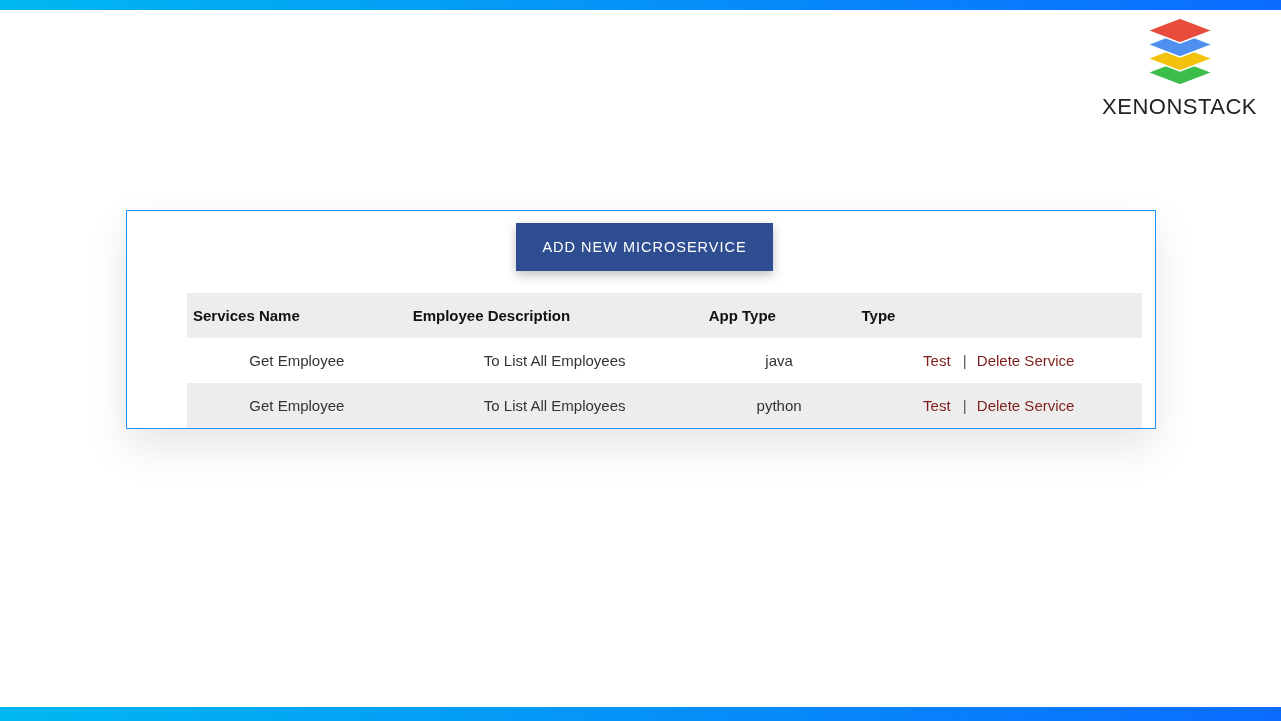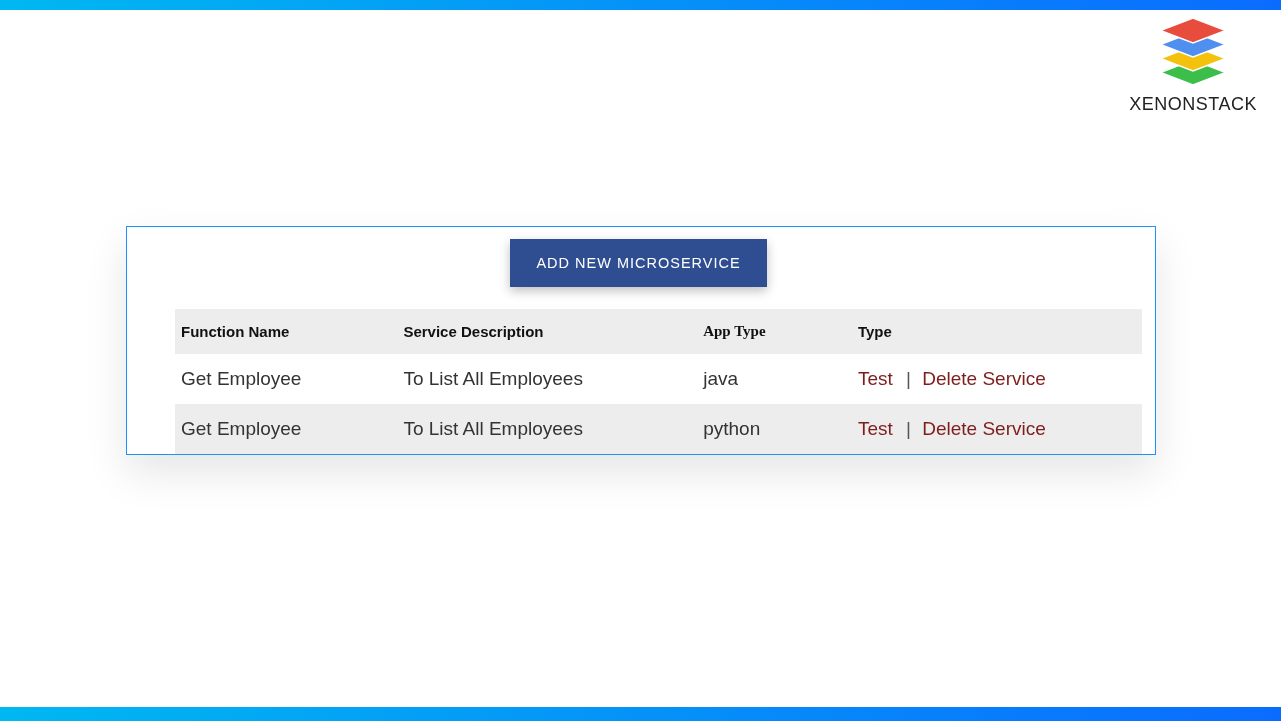--- a/index.html
+++ b/index.html
@@ -30,33 +30,33 @@
     right: 24px;
     text-align: center;
   }
   .logo-stack {
     width: 78px;
     height: 70px;
     margin: 0 auto 6px auto;
     position: relative;
   }
   .logo-text {
-    font-size: 18px;
+    font-size: 22px;
     letter-spacing: 0.5px;
     color: #222;
     font-weight: 500;
   }
   .panel {
     position: absolute;
-    top: 226px;
+    top: 210px;
     left: 126px;
     width: 1030px;
     border: 1.5px solid #1e90ff;
     background: #fff;
-    padding: 12px 13px 0 8px;
+    padding: 12px 13px 0 20px;
     box-shadow: 0 18px 40px rgba(0,0,0,0.10);
   }
   .btn-row {
     text-align: center;
     padding: 0 0 22px 0;
   }
   .add-btn {
     display: inline-block;
     background: #2f4e92;
     color: #fff;
@@ -82,27 +82,28 @@
   th {
     text-align: left;
     font-weight: 700;
     font-size: 15px;
     color: #111;
     padding: 14px 6px;
   }
   tbody tr:nth-child(even) { background: #ededed; }
   tbody tr:nth-child(odd) { background: #ffffff; }
   td {
-    font-size: 19px;
+    font-size: 15px;
     color: #333;
     padding: 14px 6px;
+    text-align: center;
   }
   .col-name { width: 23%; }
   .col-desc { width: 31%; }
-  .col-type { width: 16%; font-family: Liberation Serif, serif; }
+  .col-type { width: 16%; }
   .col-links { width: 30%; }
   a.link {
     color: #7f1d1d;
     text-decoration: none;
     cursor: pointer;
   }
   .sep { color: #555; margin: 0 6px 0 8px; }
 </style>
 </head>
 <body>
@@ -127,22 +128,22 @@
   <div class="logo-text">XENONSTACK</div>
 </div>
 
 <div class="panel">
   <div class="btn-row">
     <button class="add-btn">ADD NEW MICROSERVICE</button>
   </div>
   <table>
     <thead>
       <tr>
-        <th class="col-name">Function Name</th>
-        <th class="col-desc">Service Description</th>
+        <th class="col-name">Services Name</th>
+        <th class="col-desc">Employee Description</th>
         <th class="col-type">App Type</th>
         <th class="col-links">Type</th>
       </tr>
     </thead>
     <tbody>
       <tr>
         <td>Get Employee</td>
         <td>To List All Employees</td>
         <td>java</td>
         <td>

